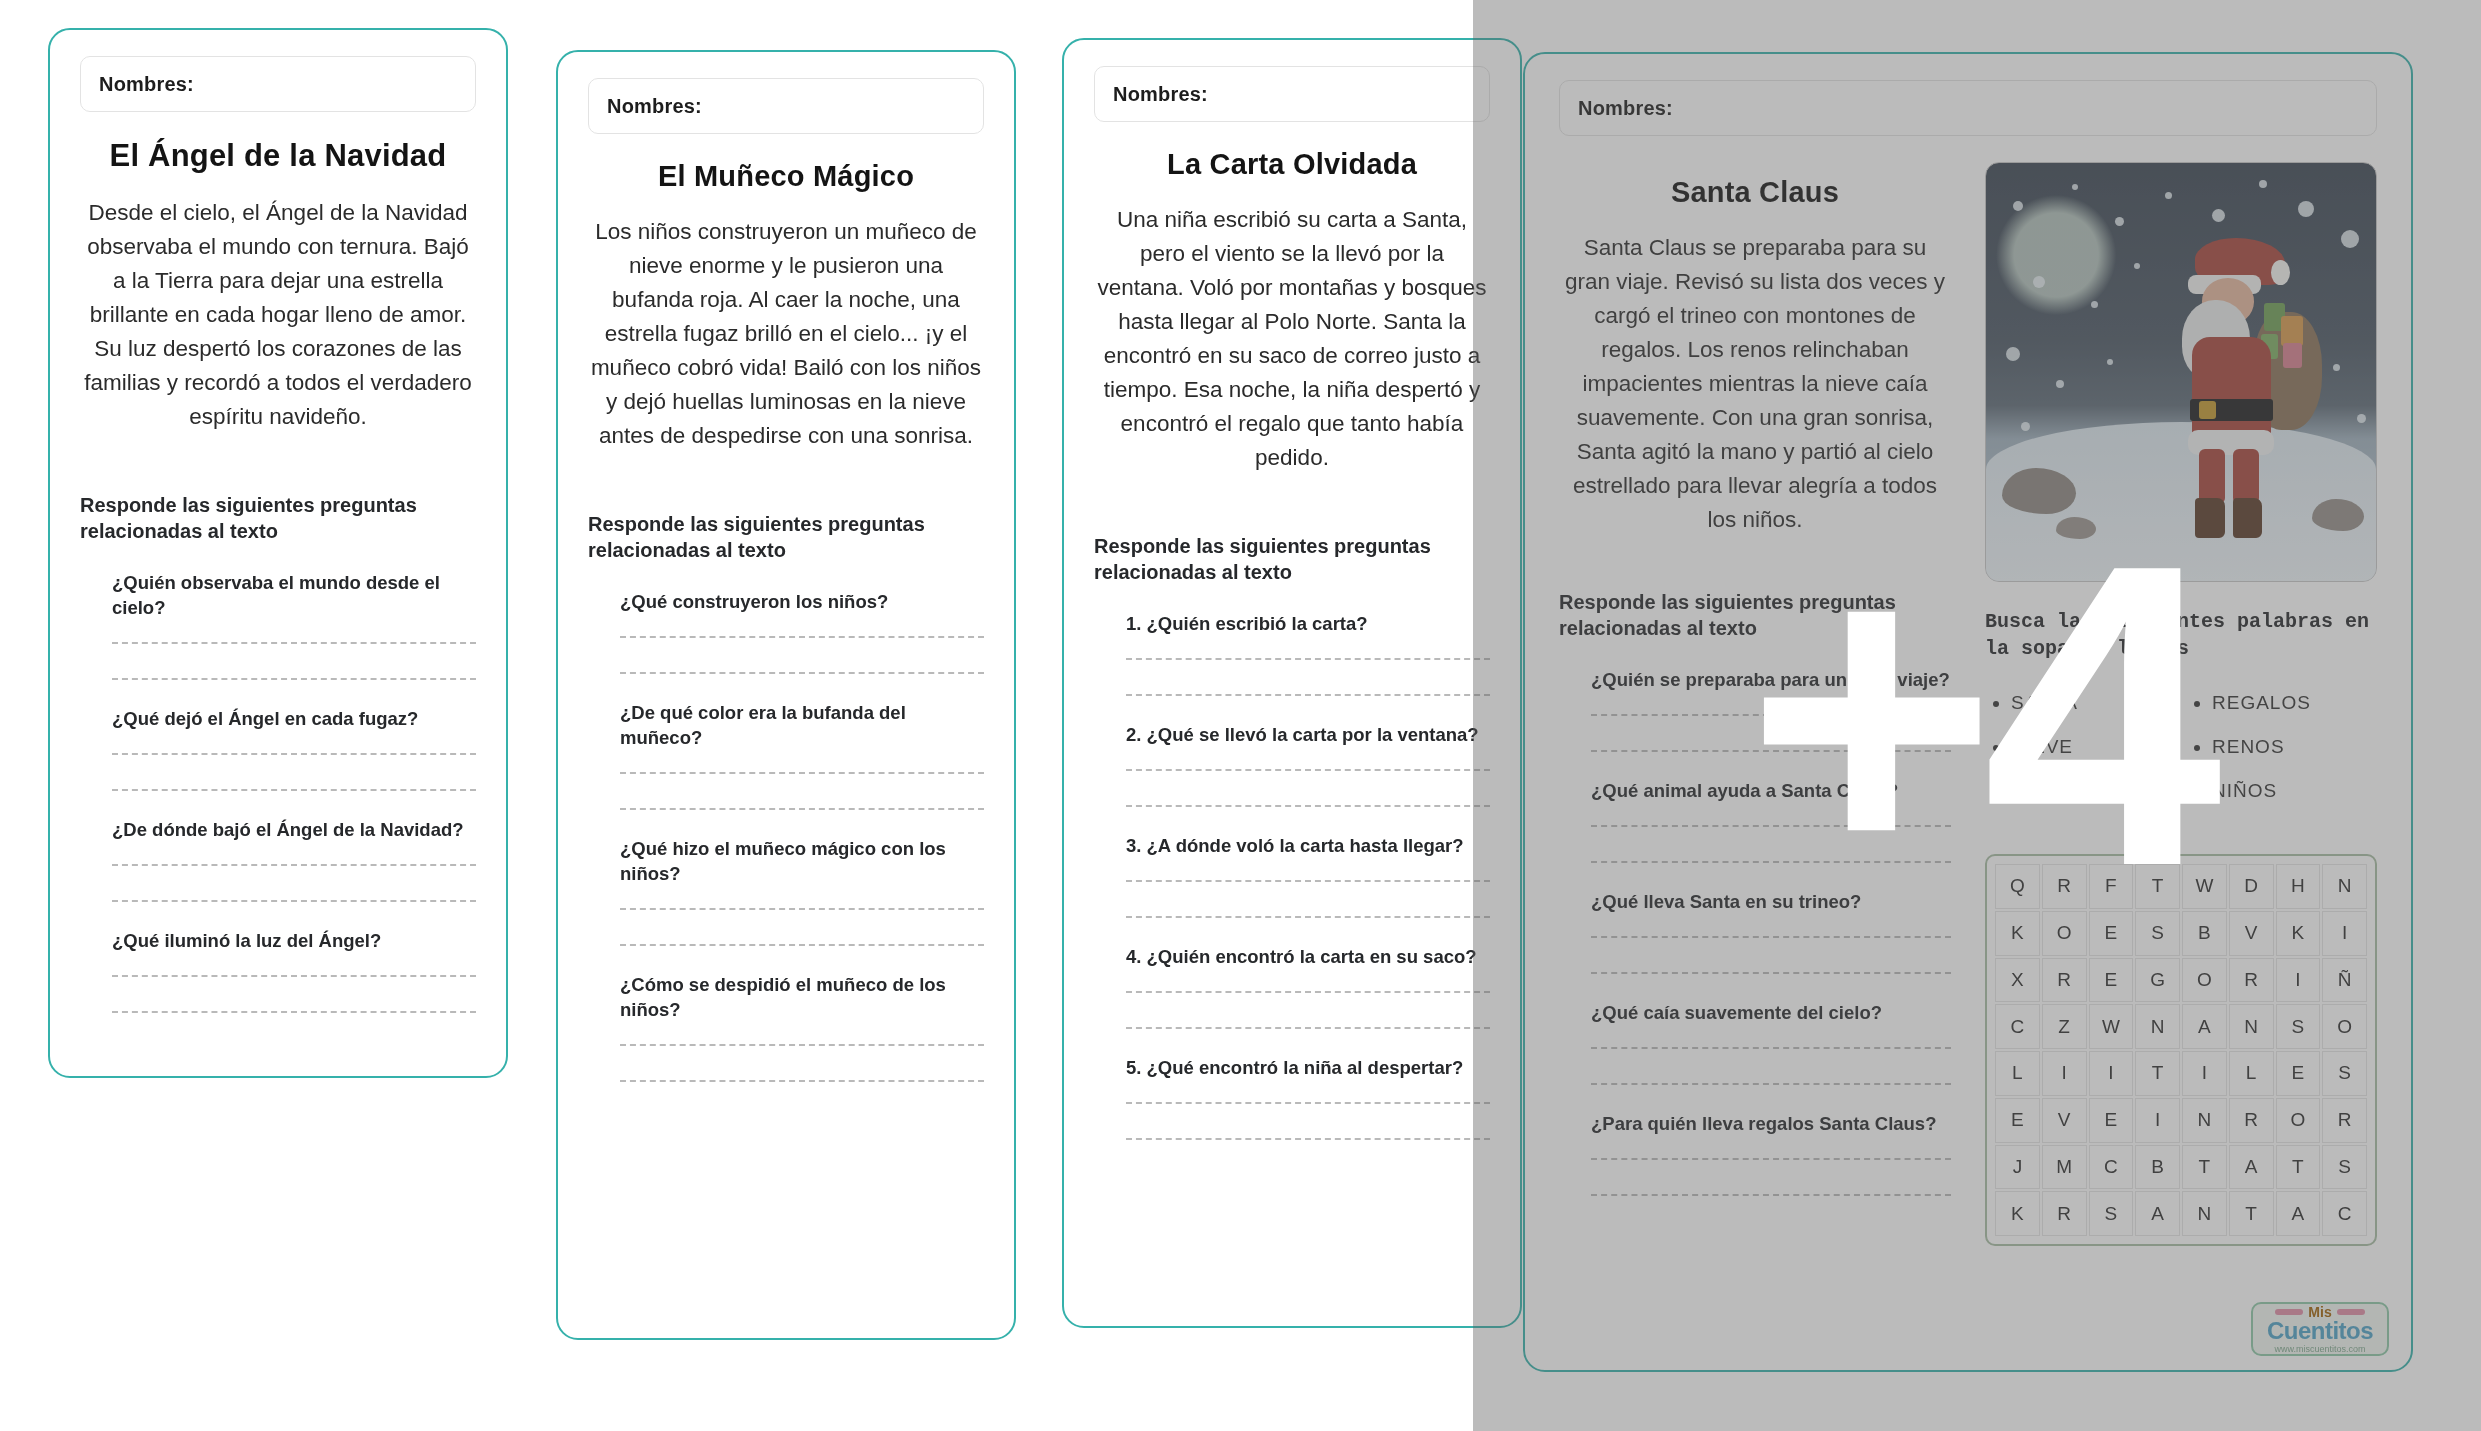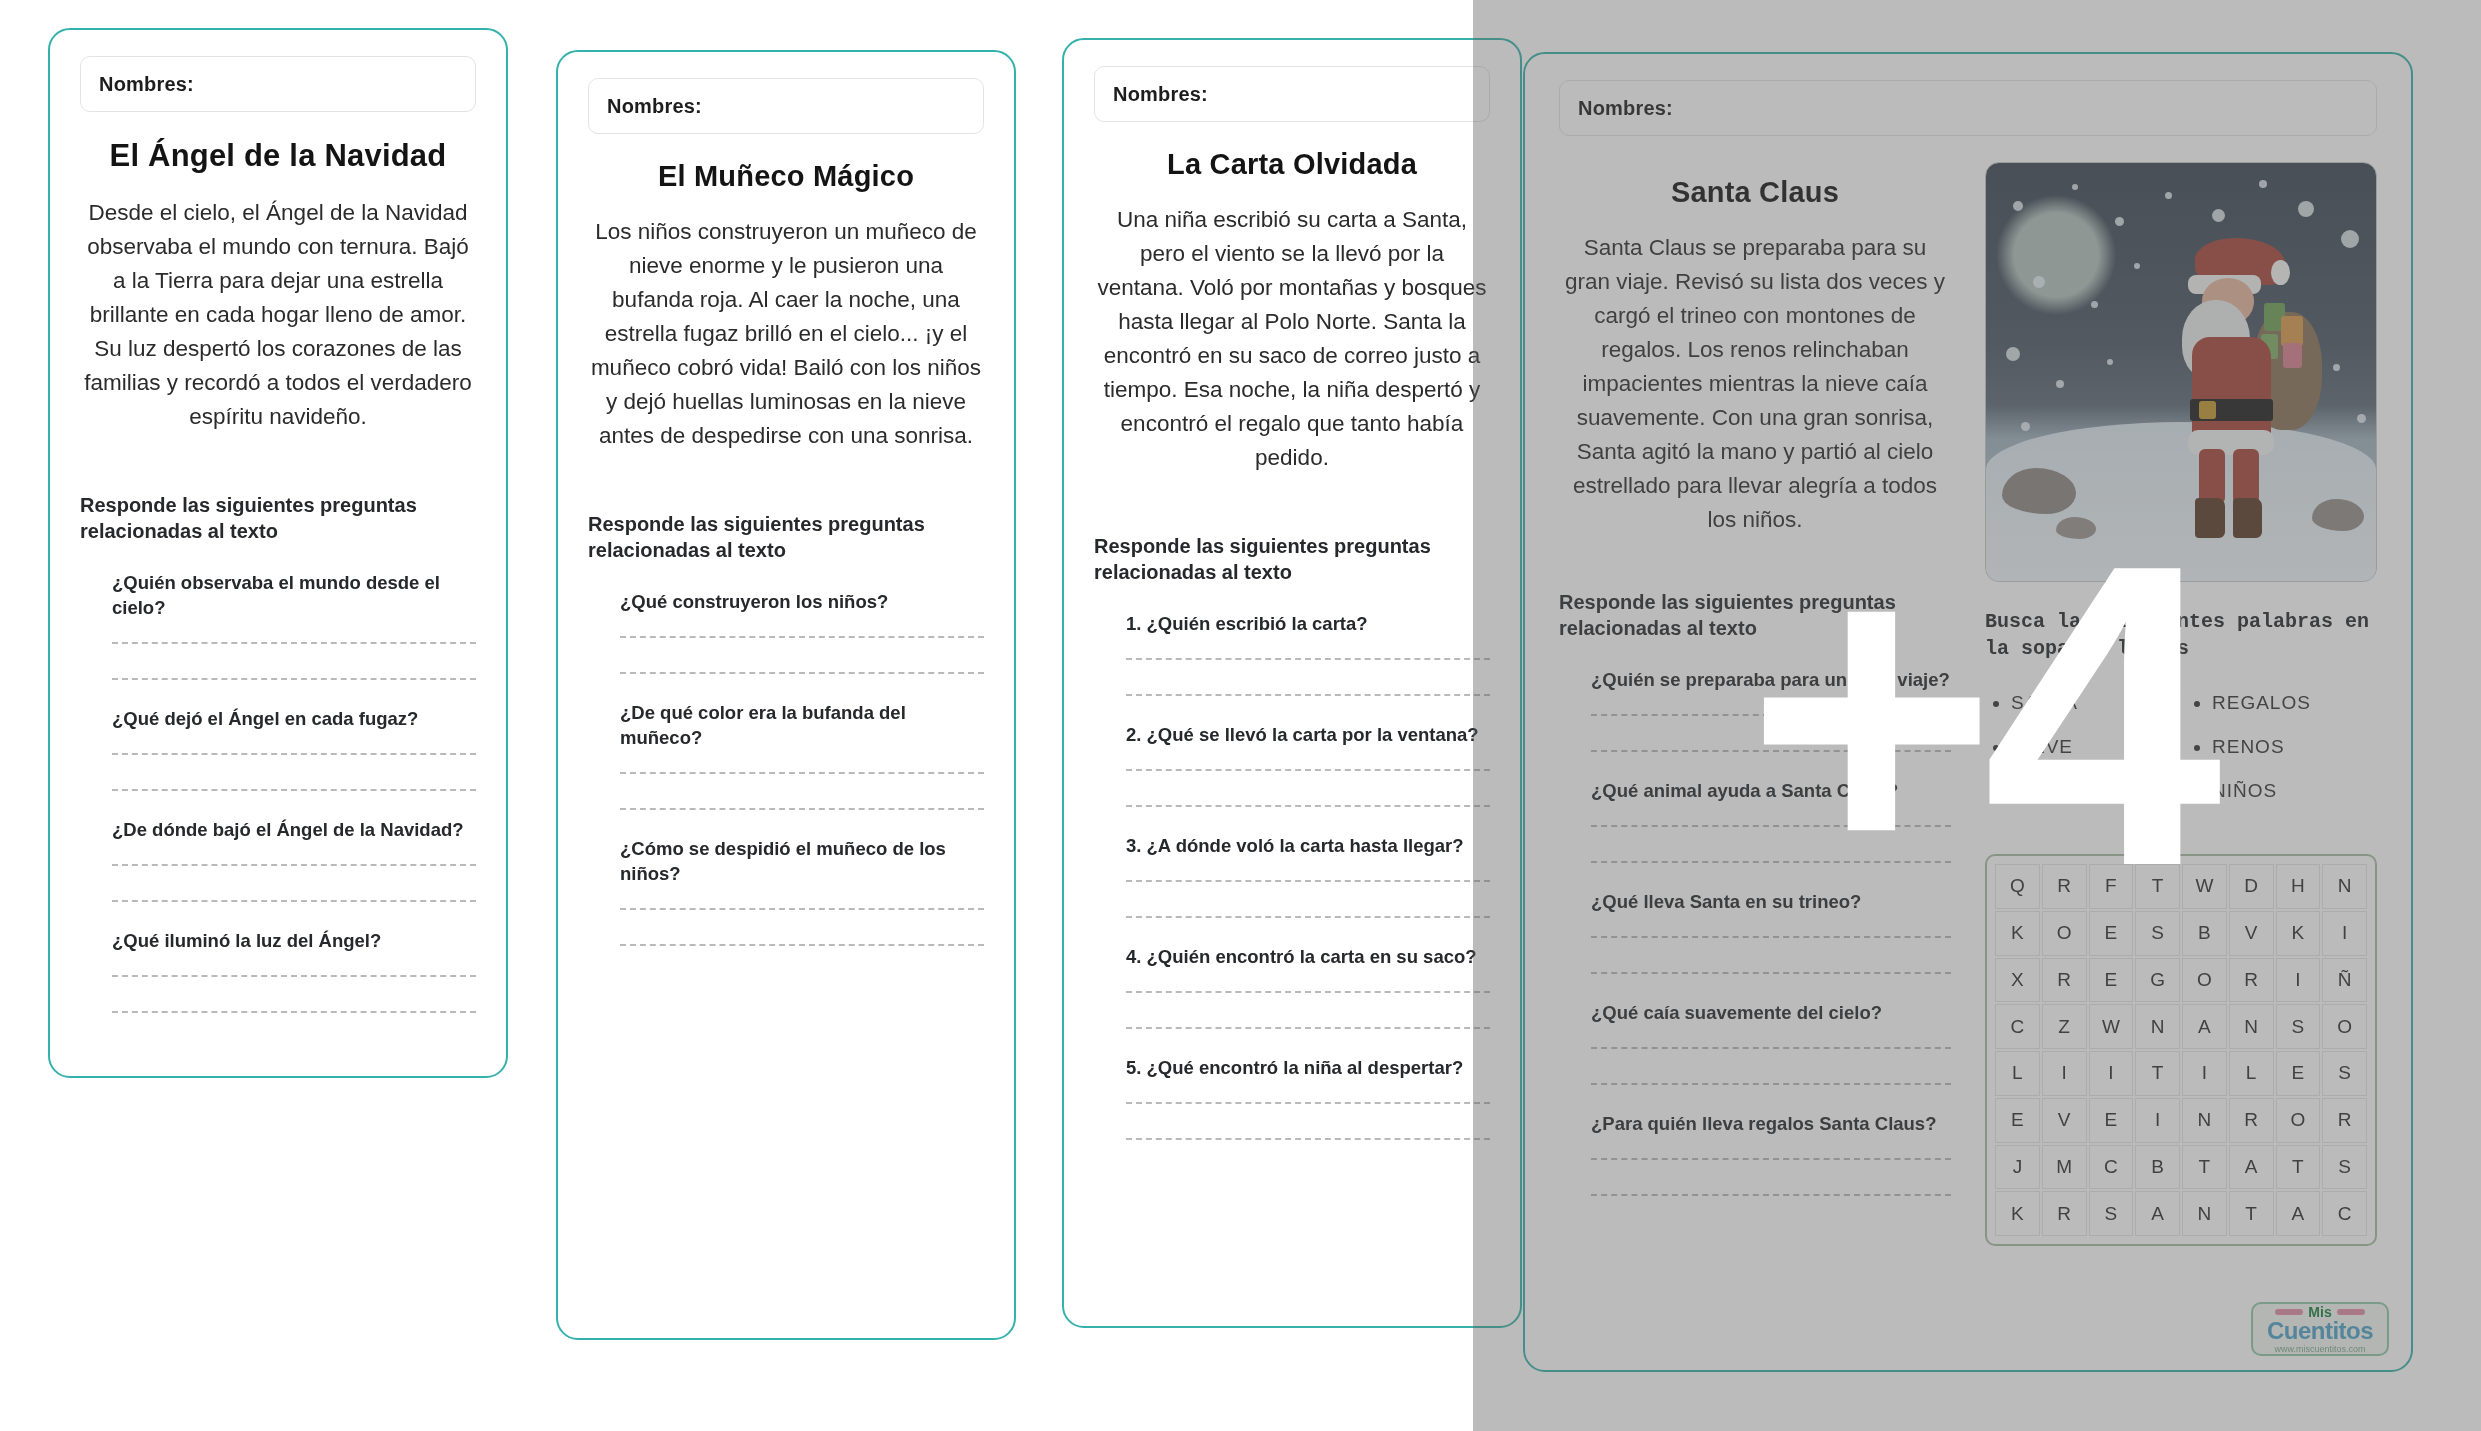--- a/index.html
+++ b/index.html
@@ -170,21 +170,21 @@
     width: 138px; height: 54px;
     border: 2px solid #8ec9a8;
     border-radius: 10px;
     background: #f2f6f1;
     display: flex; flex-direction: column;
     align-items: center; justify-content: center;
     line-height: 1;
   }
   .logo-top { display: flex; align-items: center; gap: 5px; }
   .logo-dash { width: 28px; height: 6px; background: #e08ea6; border-radius: 3px; }
-  .logo-mis { font-size: 14px; color: #15803d; font-weight: bold; }
+  .logo-mis { font-size: 14px; color: #a16207; font-weight: bold; }
   .logo-main { font-size: 24px; font-weight: bold; color: #4fa3c7; letter-spacing: -.5px; }
   .logo-url { font-size: 9px; color: #7fa98f; margin-top: 2px; }
 
   
   #overlay {
     position: absolute;
     left: 1473px; top: 0;
     width: 1008px; height: 1431px;
     background: rgba(94,94,94,.42);
     display: flex; align-items: center; justify-content: center;
@@ -247,20 +247,25 @@
       <div style="height:58px"></div>
       <div class="q-heading">Responde las siguientes preguntas relacionadas al texto</div>
 
       <div class="q-block">
         <div class="q-text">¿Qué construyeron los niños?</div>
         <div class="ans-line"></div>
         <div class="ans-line"></div>
       </div>
       <div class="q-block">
         <div class="q-text">¿De qué color era la bufanda del muñeco?</div>
+        <div class="ans-line"></div>
+        <div class="ans-line"></div>
+      </div>
+      <div class="q-block">
+        <div class="q-text">¿Qué hizo el muñeco mágico con los niños?</div>
         <div class="ans-line"></div>
         <div class="ans-line"></div>
       </div>
       <div class="q-block">
         <div class="q-text">¿Cómo se despidió el muñeco de los niños?</div>
         <div class="ans-line"></div>
         <div class="ans-line"></div>
       </div>
     </div>
   </div>

